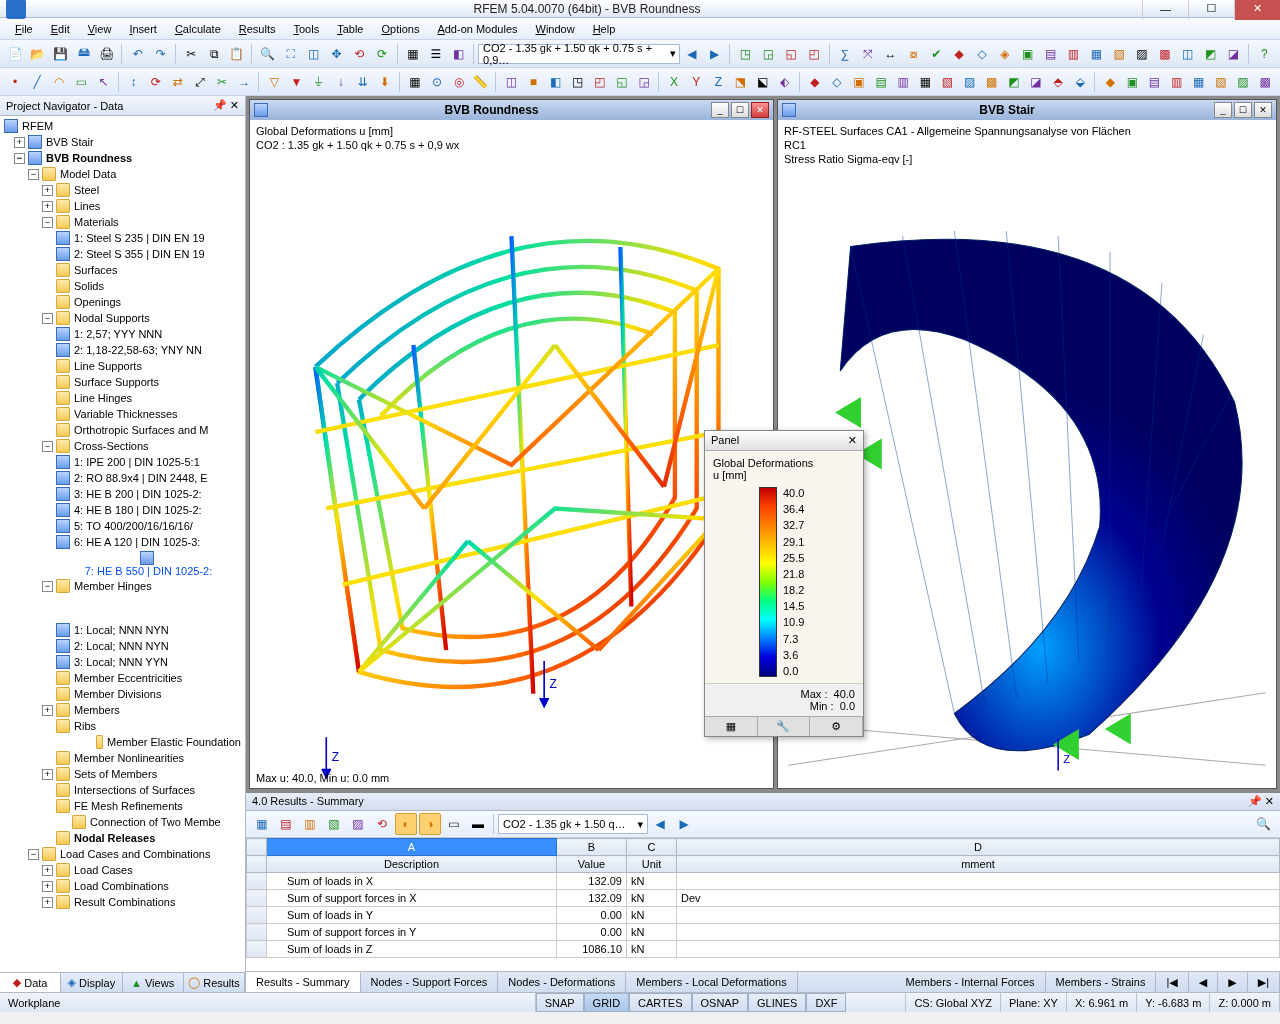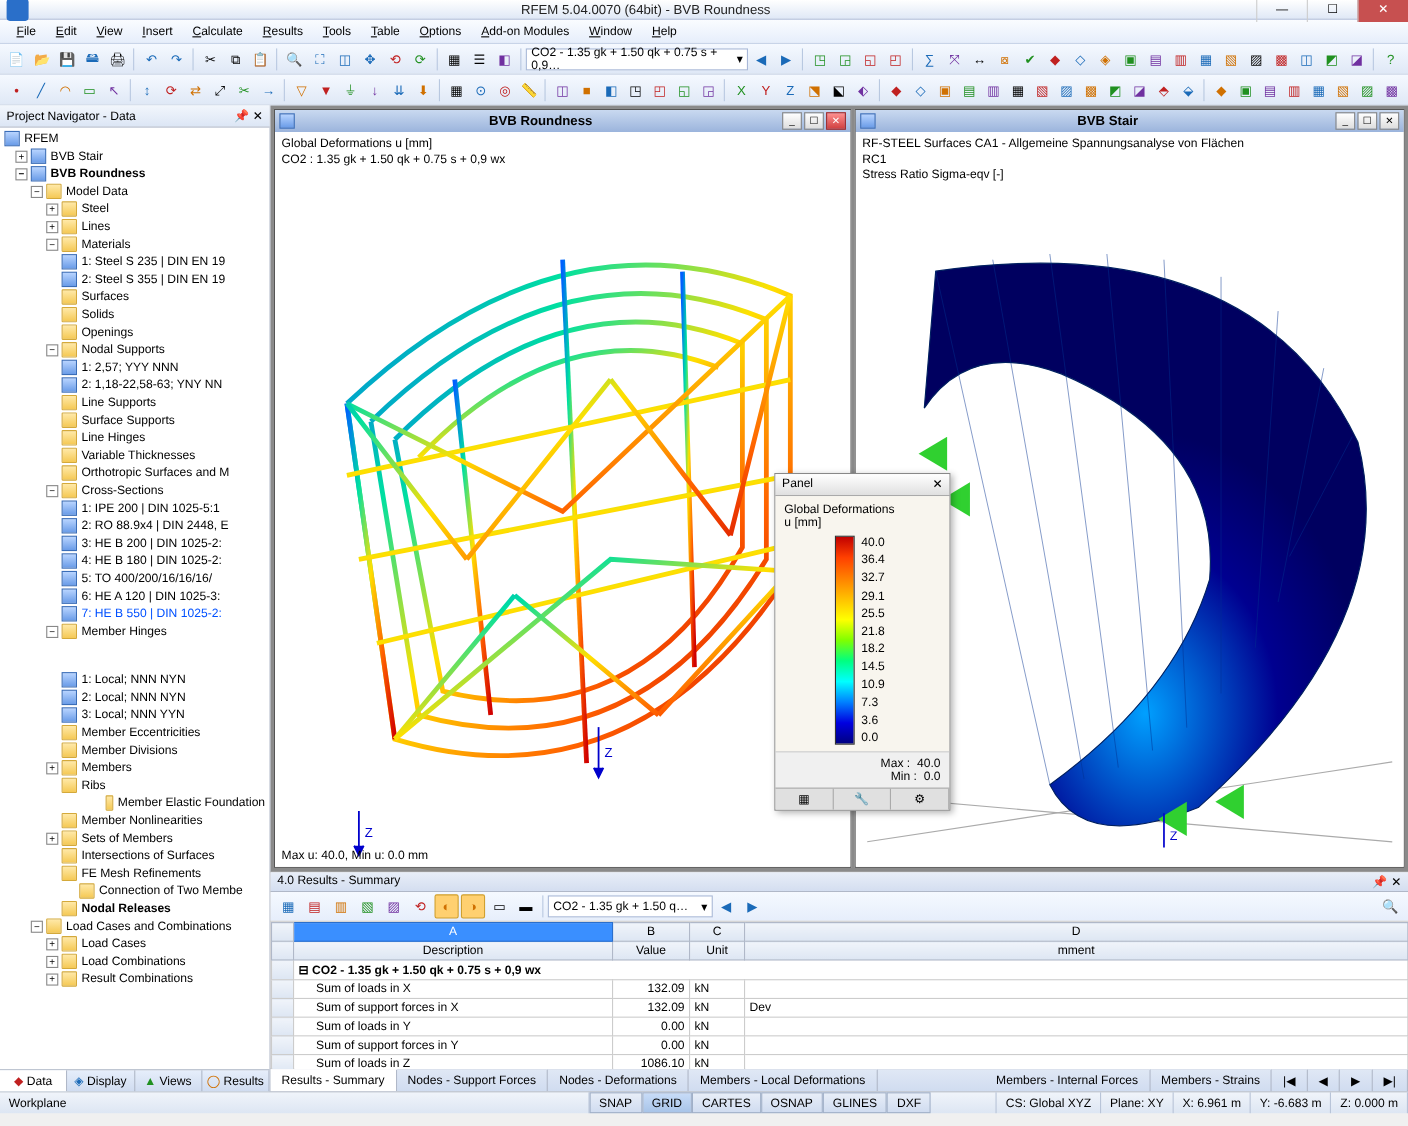--- a/index.html
+++ b/index.html
@@ -348,21 +348,21 @@
             <span>4: HE B 180 | DIN 1025-2:</span>
           </div>
           <div class="treeitem" style="padding-left: 56px;">
             <span class="ico filebl"></span>
             <span>5: TO 400/200/16/16/16/</span>
           </div>
           <div class="treeitem" style="padding-left: 56px;">
             <span class="ico filebl"></span>
             <span>6: HE A 120 | DIN 1025-3:</span>
           </div>
-          <div class="treeitem sel" style="padding-left: 56px;">
+          <div class="treeitem sel" style="padding-left: 56px; flex-direction: column;">
             <span class="ico filebl"></span>
             <span>7: HE B 550 | DIN 1025-2:</span>
           </div>
           <div class="treeitem" style="padding-left: 42px;">
             <span class="tog">−</span>
             <span class="ico folder"></span>
             <span>Member Hinges</span>
           </div>
           <div class="treeitem" style="padding-left: 56px; margin-top: 28px;">
             <span class="ico filebl"></span>
@@ -619,24 +619,20 @@
             <th style="width:50px">C</th>
             <th>D</th>
           </tr>
           <tr>
             <th class="rowhead"></th>
             <th>Description</th>
             <th>Value</th>
             <th>Unit</th>
             <th>mment</th>
           </tr>
-          <tr>
-                <td class="rowhead"></td>
-                <td colspan="4" class="bold" style="background:#fff">⊟ <span>CO2 - 1.35 gk + 1.50 qk + 0.75 s + 0,9 wx</span></td>
-              </tr>
           </tbody>
             <tbody id="resrows">
               <tr>
                 <td class="rowhead"></td>
                 <td style="padding-left:20px">Sum of loads in X</td>
                 <td style="text-align:right">132.09</td>
                 <td>kN</td>
                 <td></td>
               </tr>
               <tr>

